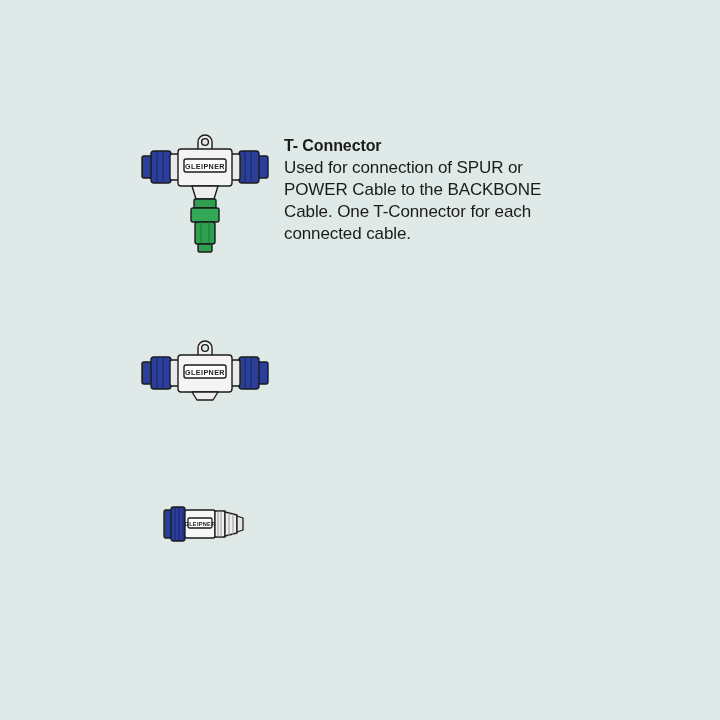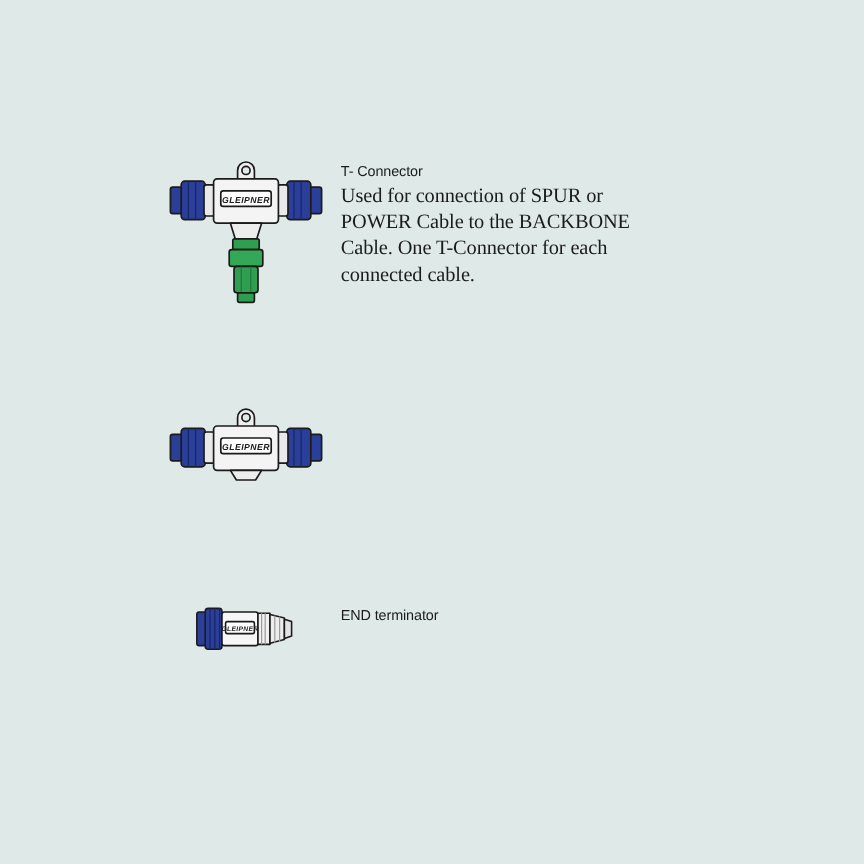--- a/index.html
+++ b/index.html
@@ -24,43 +24,41 @@
     display: flex;
     align-items: flex-start;
   }
   .row-1 { left: 140px; top: 120px; }
   .row-2 { left: 140px; top: 338px; }
   .row-3 { left: 140px; top: 498px; }
 
   .art {
     position: relative;
     flex: 0 0 auto;
-    font-style: italic;
   }
   .art-t     { width: 130px; height: 145px; }
   .art-ext   { width: 130px; height: 70px;  }
   .art-end   { width: 130px; height: 62px;  }
 
   .text-col {
     margin-left: 14px;
     max-width: 270px;
   }
   .item-title {
-    font-size: 12px;
-    font-weight: normal;
+    font-size: 16px;
+    font-weight: bold;
     line-height: 1.25;
     margin: 0 0 1px 0;
     letter-spacing: -0.1px;
   }
   .item-desc {
     font-size: 17px;
     line-height: 1.30;
     margin: 0;
     letter-spacing: -0.1px;
-    font-family: Liberation Serif, serif;
   }
   .t-col   { padding-top: 16px; }
   .ext-col { padding-top: 16px; }
   .end-col { padding-top: 8px; }
 
   svg { display: block; overflow: visible; }
 </style>
 </head>
 <body>
 
@@ -159,17 +157,16 @@
           <line x1="81" y1="13" x2="81" y2="39" stroke="#9a9a9a" stroke-width="1"></line>
           <path d="M85 14 l12 3 0 18 -12 3 z" fill="#ededed"></path>
           <line x1="89" y1="15" x2="89" y2="38" stroke="#9a9a9a" stroke-width="1"></line>
           <line x1="93" y1="16" x2="93" y2="37" stroke="#9a9a9a" stroke-width="1"></line>
           <path d="M97 18 l6 2 0 12 -6 2 z" fill="#e3e3e3"></path>
         </g>
         <text x="60" y="28" font-family="'Liberation Sans', sans-serif" font-size="5.6" font-weight="bold" text-anchor="middle" fill="#1b1b1b" letter-spacing="0.3">GLEIPNER</text>
       </svg>
     </div>
     <div class="text-col end-col">
-      <p class="item-title">END terminator</p>
     </div>
   </div>
 
 </div>
 
 </body></html>

